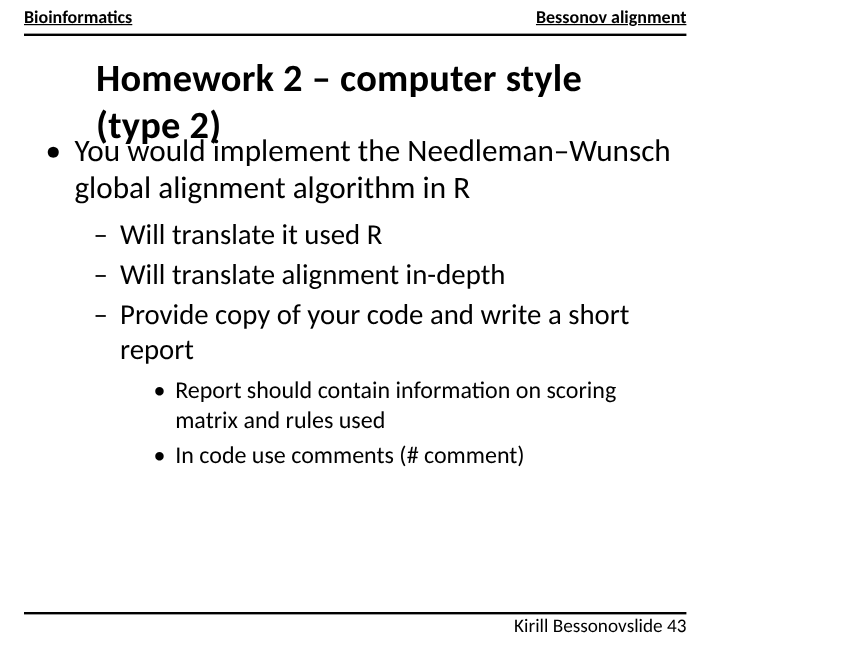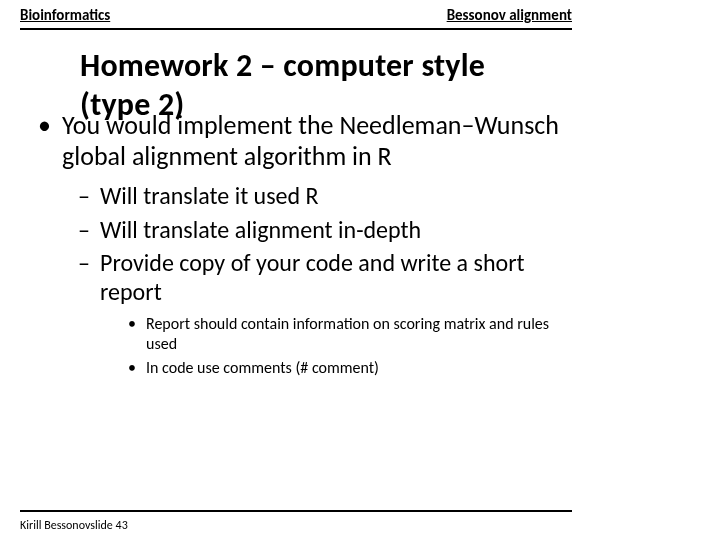--- a/index.html
+++ b/index.html
@@ -87,21 +87,21 @@
   ul.lvl2 > li::before {
     content: "–";
     position: absolute;
     left: 0;
     top: 0;
   }
   ul.lvl3 {
     list-style: none;
     padding: 0;
     margin: 8px 0 16px 28px;
-    font-size: 16px;
+    font-size: 20px;
     line-height: 1.25;
   }
   ul.lvl3 > li {
     position: relative;
     padding-left: 18px;
     margin-bottom: 4px;
   }
   ul.lvl3 > li::before {
     content: "•";
     position: absolute;
@@ -115,22 +115,22 @@
     right: 20px;
     height: 0;
     border-top: 2px solid #000;
   }
   .footer-row {
     position: absolute;
     bottom: 8px;
     left: 20px;
     right: 20px;
     display: flex;
-    justify-content: flex-start;
-    font-size: 12px;
+    justify-content: flex-end;
+    font-size: 16px;
   }
 </style>
 </head>
 <body>
 
 <div class="slide">
 
   <div class="header-row">
     <span>Bioinformatics</span>
     <span>Bessonov alignment</span>

